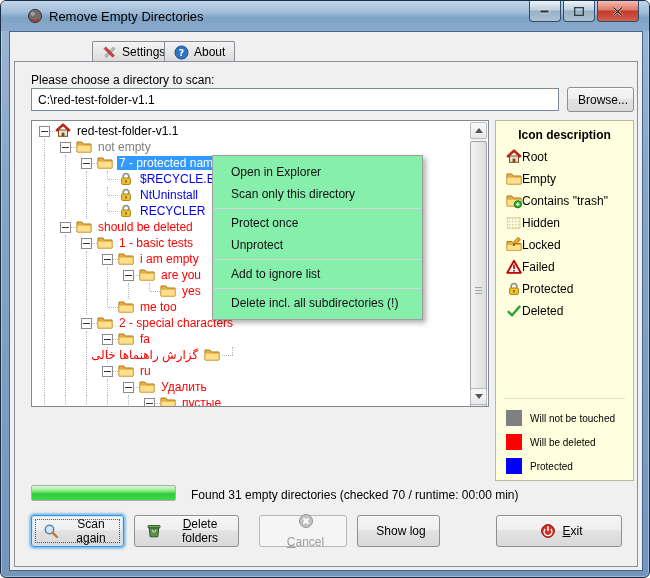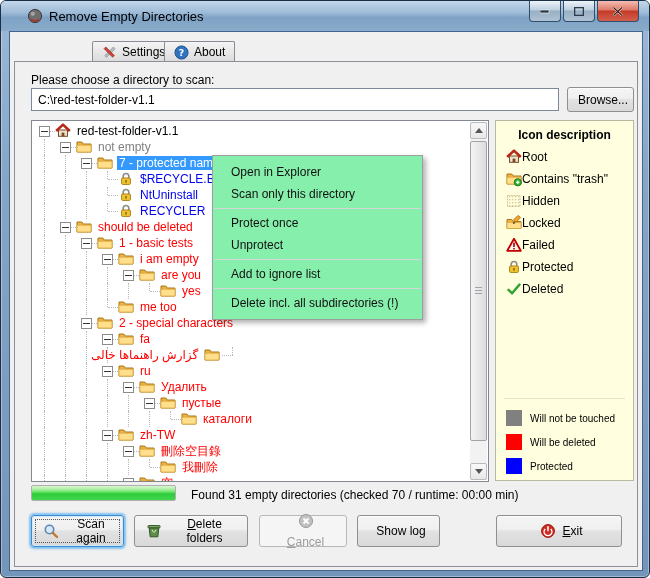--- a/index.html
+++ b/index.html
@@ -40,21 +40,21 @@
   
   .btn{position:absolute;border:1px solid #8E8F8F;border-radius:3px;cursor:default;
     background:linear-gradient(180deg,#F5F5F5,#EFEFEF 45%,#E2E2E2 50%,#D9D9D9);
     font-size:12px;display:flex;align-items:center;justify-content:center;gap:6px;
     color:#000;box-shadow:inset 0 1px 0 #FCFCFC;padding-left:11px;}
   .btn.focused{border-color:#3C8CD2;box-shadow:0 0 2px 2px #86C2EE, inset 0 0 0 1px #CFE8FA;}
   .btn.focused::after{content:"";position:absolute;inset:3px;border:1px dotted #555;}
   .btn.disabled{background:#F5F5F5;border-color:#B8B8B8;color:#9C9C9C;box-shadow:none;flex-direction:column;}
   .btn u{text-decoration:underline;}
   
-  .tree{position:absolute;left:16px;top:58px;width:458px;height:362px;background:#fff;
+  .tree{position:absolute;left:16px;top:58px;width:458px;height:287px;background:#fff;
     border:1px solid #828790;overflow:hidden;}
   .rows{position:absolute;left:2px;top:2px;right:19px;bottom:0;overflow:hidden;}
   .trow{height:16px;display:flex;align-items:center;position:relative;font-size:12px;white-space:nowrap;}
   .guide{width:21px;height:16px;flex:0 0 21px;position:relative;}
   .guide::before{content:"";position:absolute;left:10px;top:0;bottom:0;border-left:1px dotted #B9B9B9;}
   .conn{width:21px;height:16px;flex:0 0 21px;position:relative;display:flex;align-items:center;justify-content:center;}
   .conn::after{content:"";position:absolute;left:16px;right:0;top:8px;border-top:1px dotted #B9B9B9;}
   .conn.elbow::before{content:"";position:absolute;left:10px;top:0;height:8px;border-left:1px dotted #B9B9B9;}
   .conn.elbow::after{left:11px;}
   .expander{width:11px;height:11px;background:#fff;border:1px solid #8C8C8C;position:relative;z-index:1;}
@@ -535,20 +535,29 @@
                   <rect x="6.6" y="9.6" width="2.8" height="3.7" fill="#7A4A21"></rect>
                 </svg>
               </span>
               <span>Root</span>
             </div>
             <div class="pitem">
               <span style="display: inline-flex;">
                 <svg viewBox="0 0 16 16">
                   <path d="M1 3 h4.8 l1.5 2 H15 v8 H1 Z" fill="#EFB13F" stroke="#A97718"></path>
                   <path d="M1 6.2 H15 V13 H1 Z" fill="#FFDF8C" stroke="#D9A83F" stroke-width="0.8"></path>
+                </svg>
+              </span>
+              <span>Empty</span>
+            </div>
+            <div class="pitem">
+              <span style="display: inline-flex;">
+                <svg viewBox="0 0 16 16">
+                  <path d="M1 3 h4.8 l1.5 2 H15 v8 H1 Z" fill="#EFB13F" stroke="#A97718"></path>
+                  <path d="M1 6.2 H15 V13 H1 Z" fill="#FFDF8C" stroke="#D9A83F" stroke-width="0.8"></path>
                   <circle cx="11.8" cy="11.3" r="3.6" fill="#2DB52D" stroke="#1D7A1D"></circle>
                   <path d="M11.8 9.6 v3.4 M10.1 11.3 h3.4" stroke="#fff" stroke-width="1.2"></path>
                 </svg>
               </span>
               <span>Contains "trash"</span>
             </div>
             <div class="pitem">
               <span style="display: inline-flex;">
                 <svg viewBox="0 0 16 16">
                   <defs>
@@ -623,21 +632,21 @@
 
       <button class="btn focused" style="left:16px;top:453px;width:93px;height:32px;">
         <span class="bicon">
             <svg viewBox="0 0 16 16">
               <circle cx="6.5" cy="6.5" r="4.2" fill="#D6E9FA" stroke="#5E87B0" stroke-width="1.6"></circle>
               <line x1="9.8" y1="9.8" x2="14" y2="14" stroke="#C07A30" stroke-width="2.4" stroke-linecap="round"></line>
             </svg>
           </span>
         <span>Scan again</span>
       </button>
-      <button class="btn" style="left:119px;top:453px;width:114px;height:32px;">
+      <button class="btn" style="left:119px;top:453px;width:105px;height:32px;">
         <span class="bicon">
             <svg viewBox="0 0 16 16">
               <path d="M3.2 4.8 h9.6 l-1 9 h-7.6 Z" fill="#5E8F4C" stroke="#2F5424"></path>
               <rect x="2" y="2.6" width="12" height="2.2" rx="0.6" fill="#7FAF63" stroke="#2F5424"></rect>
               <path d="M6 6.8 l1.6 2.6 M10 6.8 l-1.6 2.6" stroke="#DFF0D0" stroke-width="1"></path>
             </svg>
           </span>
         <span><u>D</u><span>elete folders</span></span>
       </button>
       <button class="btn disabled" style="left:244px;top:453px;width:88px;height:32px;">

